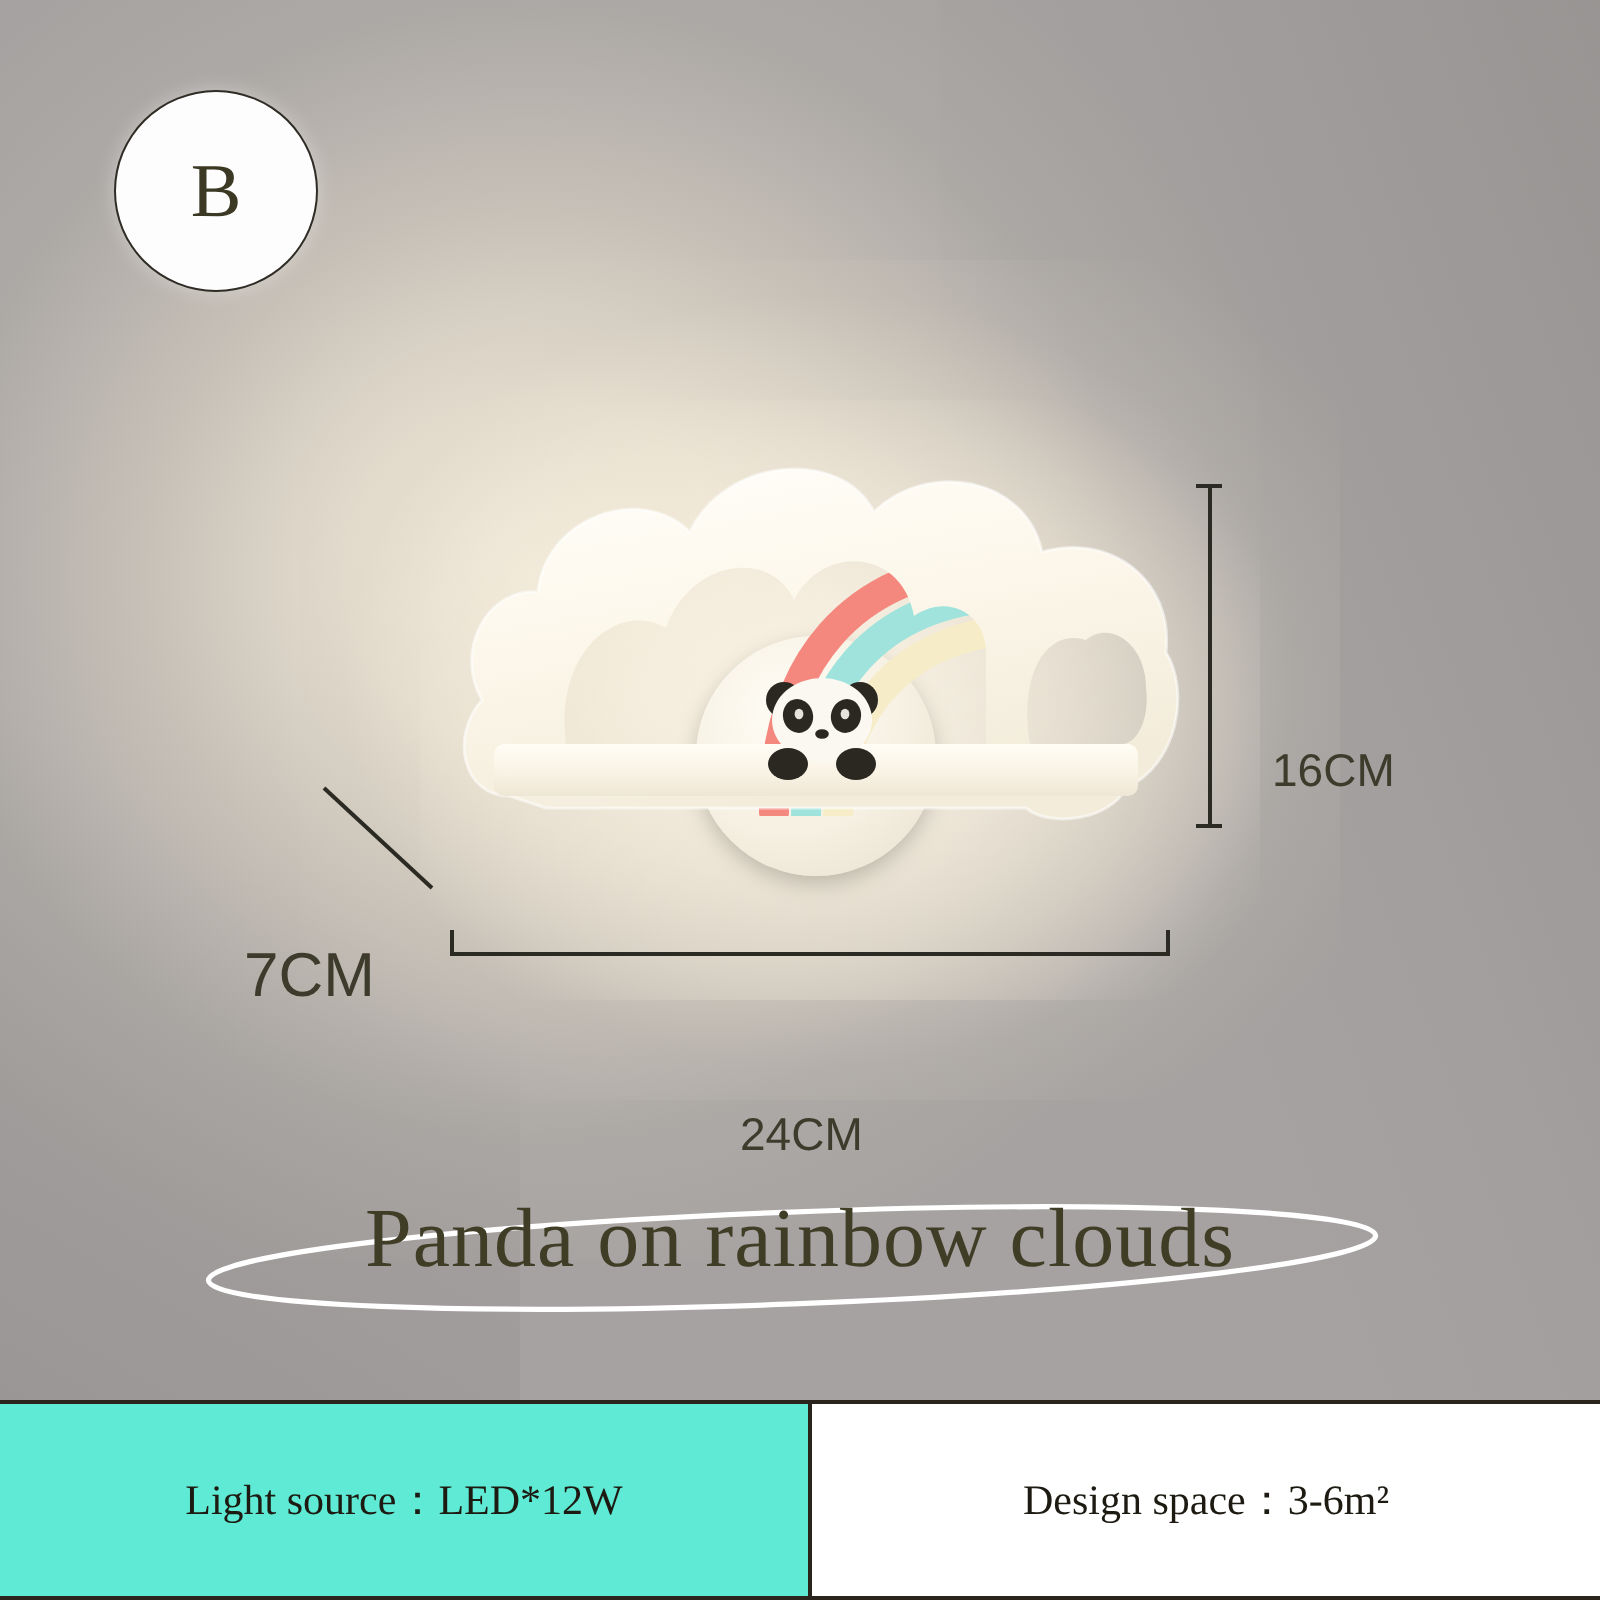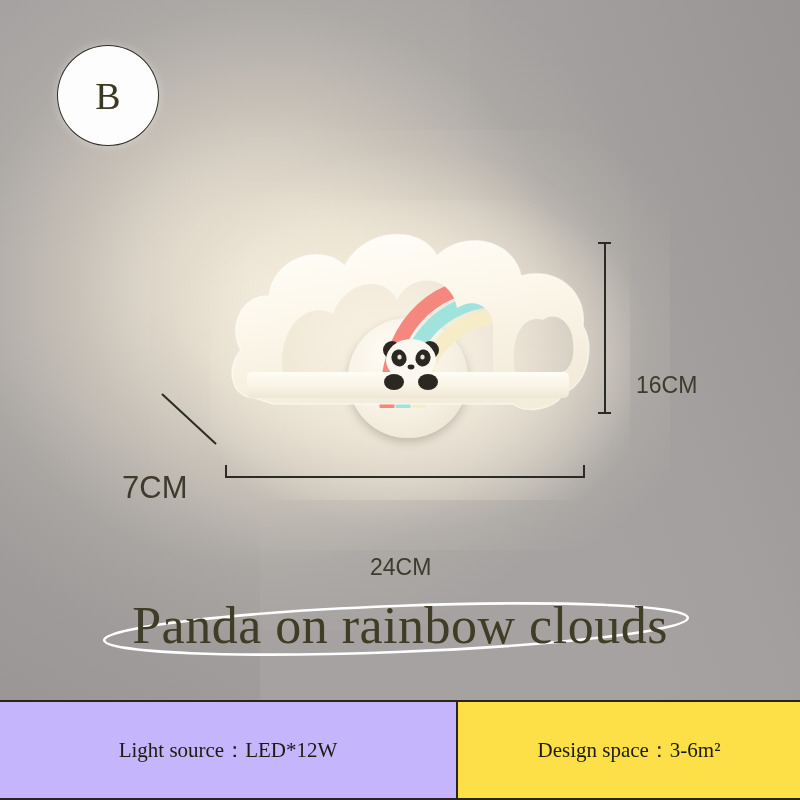--- a/index.html
+++ b/index.html
@@ -94,33 +94,33 @@
   .h-cal .cap.r{right:0;}
   .lbl-24{left:370px;top:512px;font-size:23px;}
 
   .diag{position:absolute;left:160px;top:392px;width:60px;height:56px;}
   .lbl-7{left:122px;top:428px;font-size:31px;}
 
   
   .ellipse-ring{position:absolute;left:100px;top:596px;width:592px;height:62px;}
   .title{
     position:absolute;left:0;right:0;top:596px;text-align:center;
-    font-family:"Liberation Serif",serif;font-size:52px;color:#403d26;
+    font-family:"Liberation Serif",serif;font-size:42px;color:#403d26;
     letter-spacing:.5px;
   }
 
   
   .bottombar{
     position:absolute;left:0;top:700px;width:800px;height:100px;
     border-top:2.5px solid #2a241c;border-bottom:2.5px solid #2a241c;
     display:flex;box-sizing:border-box;
   }
   .cell{display:flex;align-items:center;justify-content:center;box-sizing:border-box;height:100%;}
-  .cell-left{width:458px;background:#c4b5fd;border-right:2.5px solid #2a241c;}
-  .cell-right{flex:1;background:#fde047;}
+  .cell-left{width:406px;background:#5eead4;border-right:2.5px solid #2a241c;}
+  .cell-right{flex:1;background:#ffffff;}
   .cell-txt{
     font-family:"Liberation Serif",serif;font-size:21px;color:#1d1a12;white-space:nowrap;
   }
 </style>
 </head>
 <body>
 
 <div id="stage">
 
   <div class="wall"></div>

